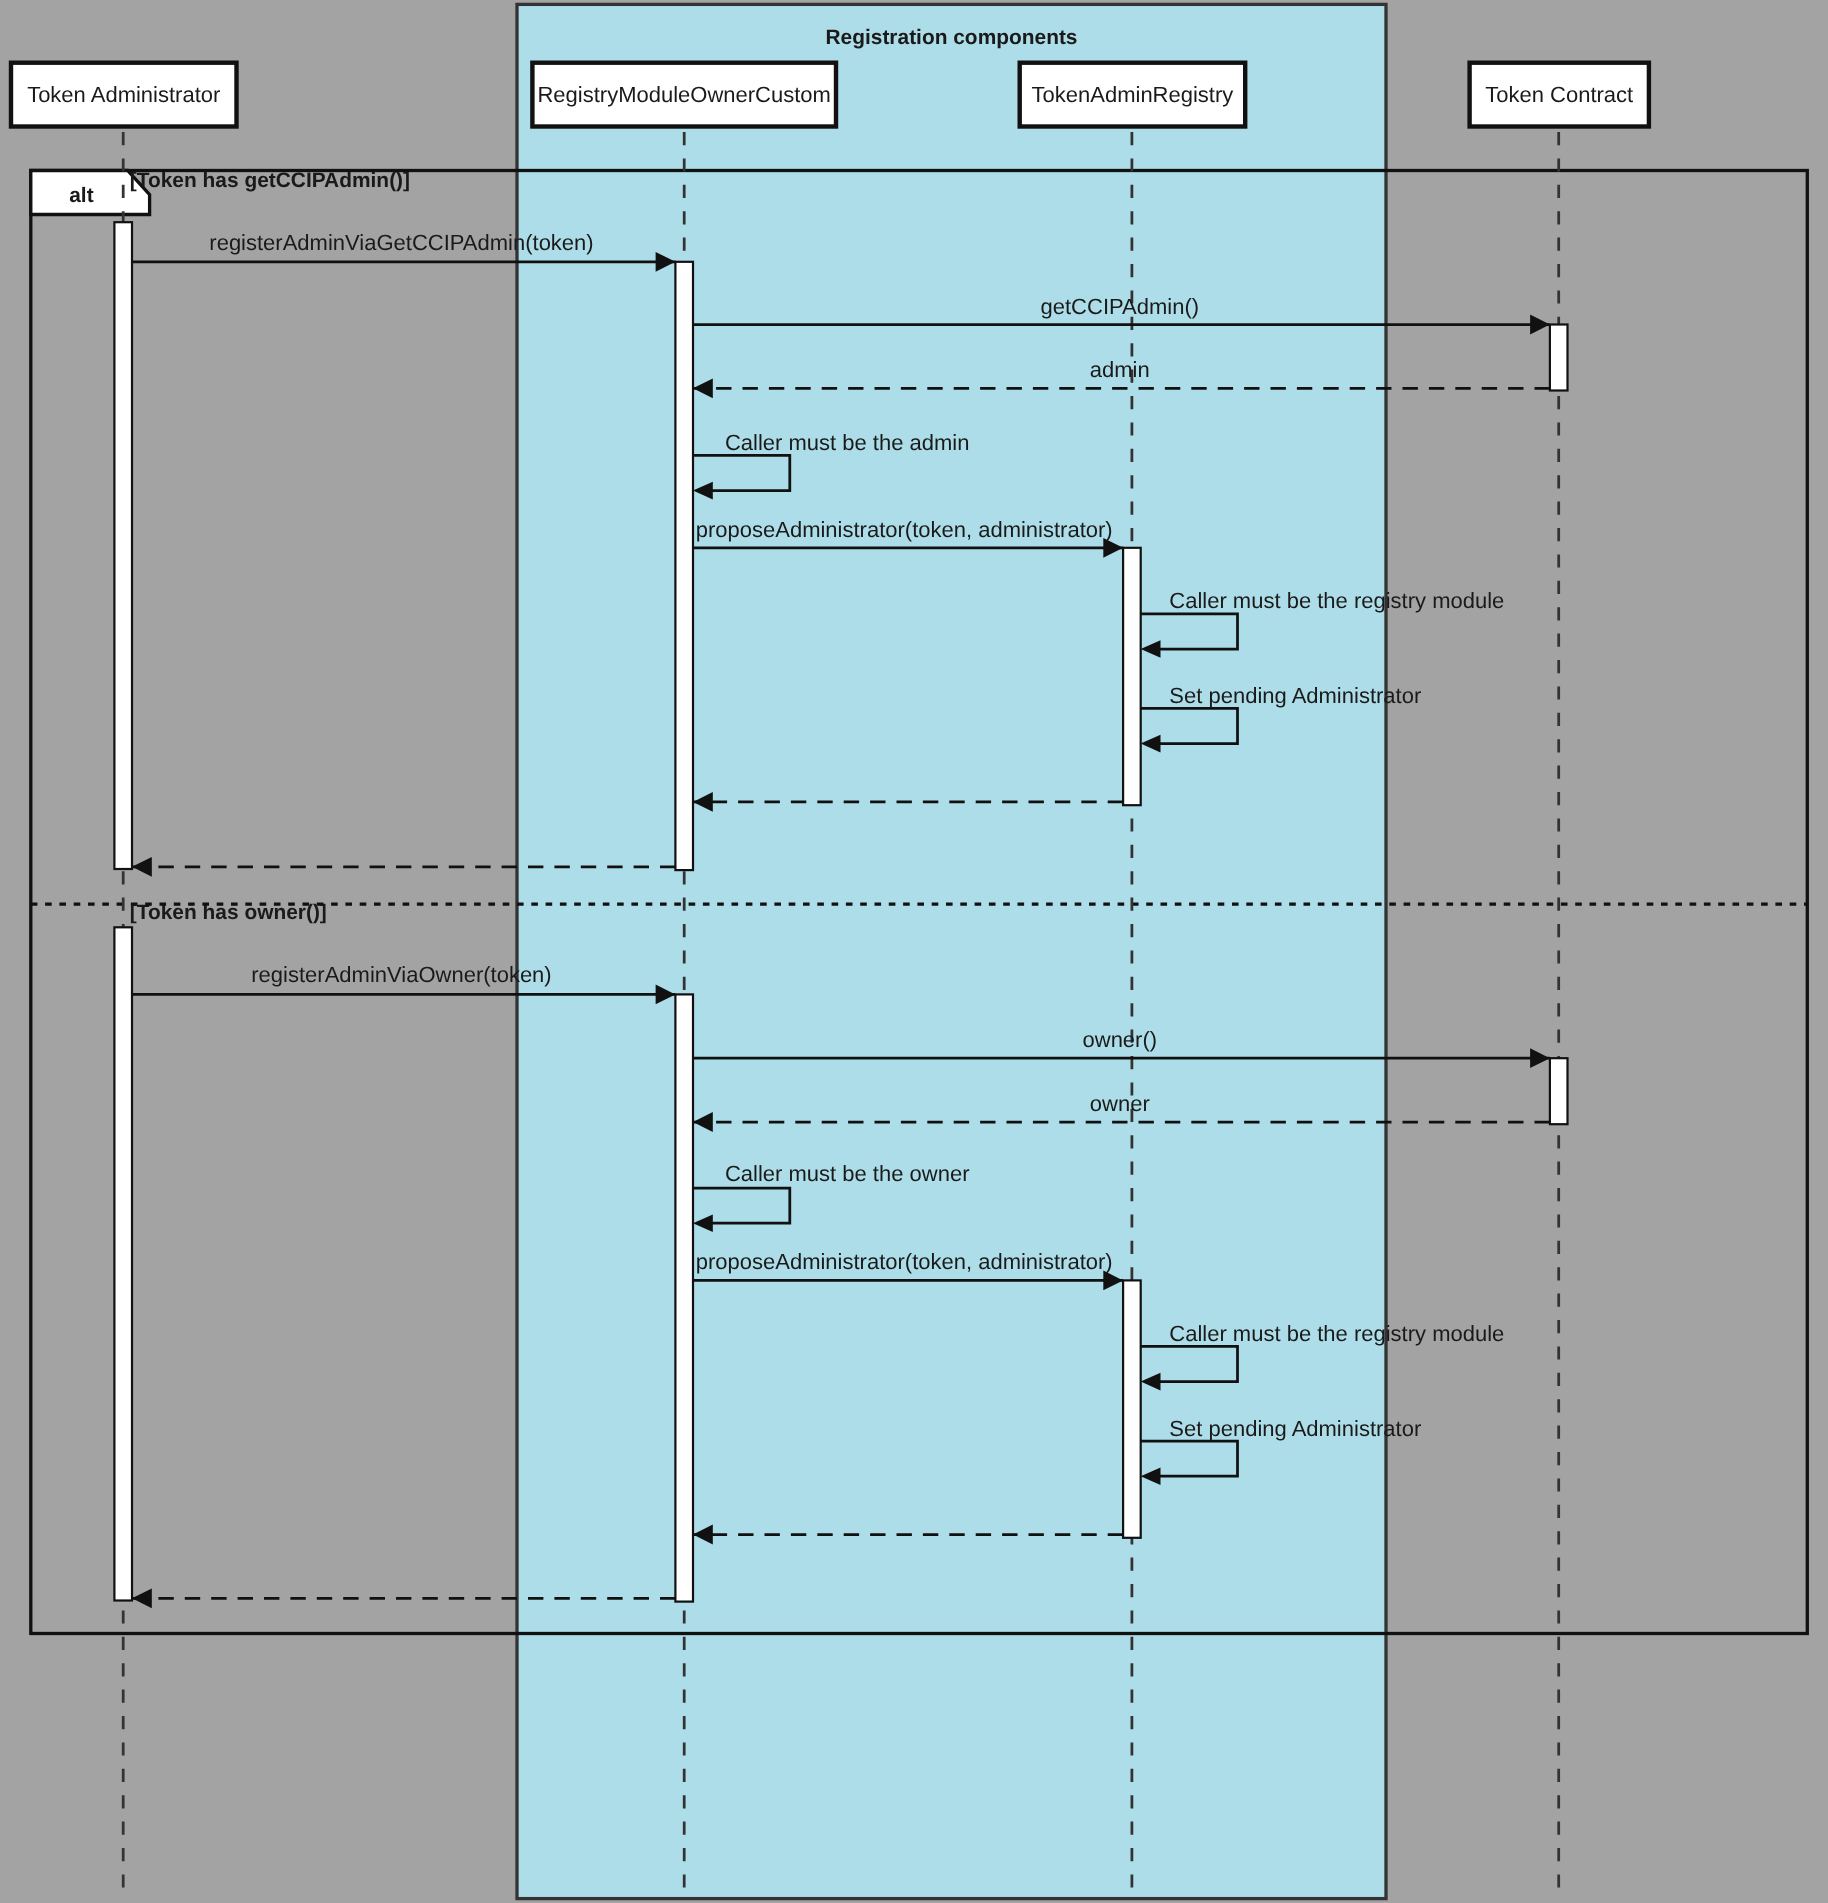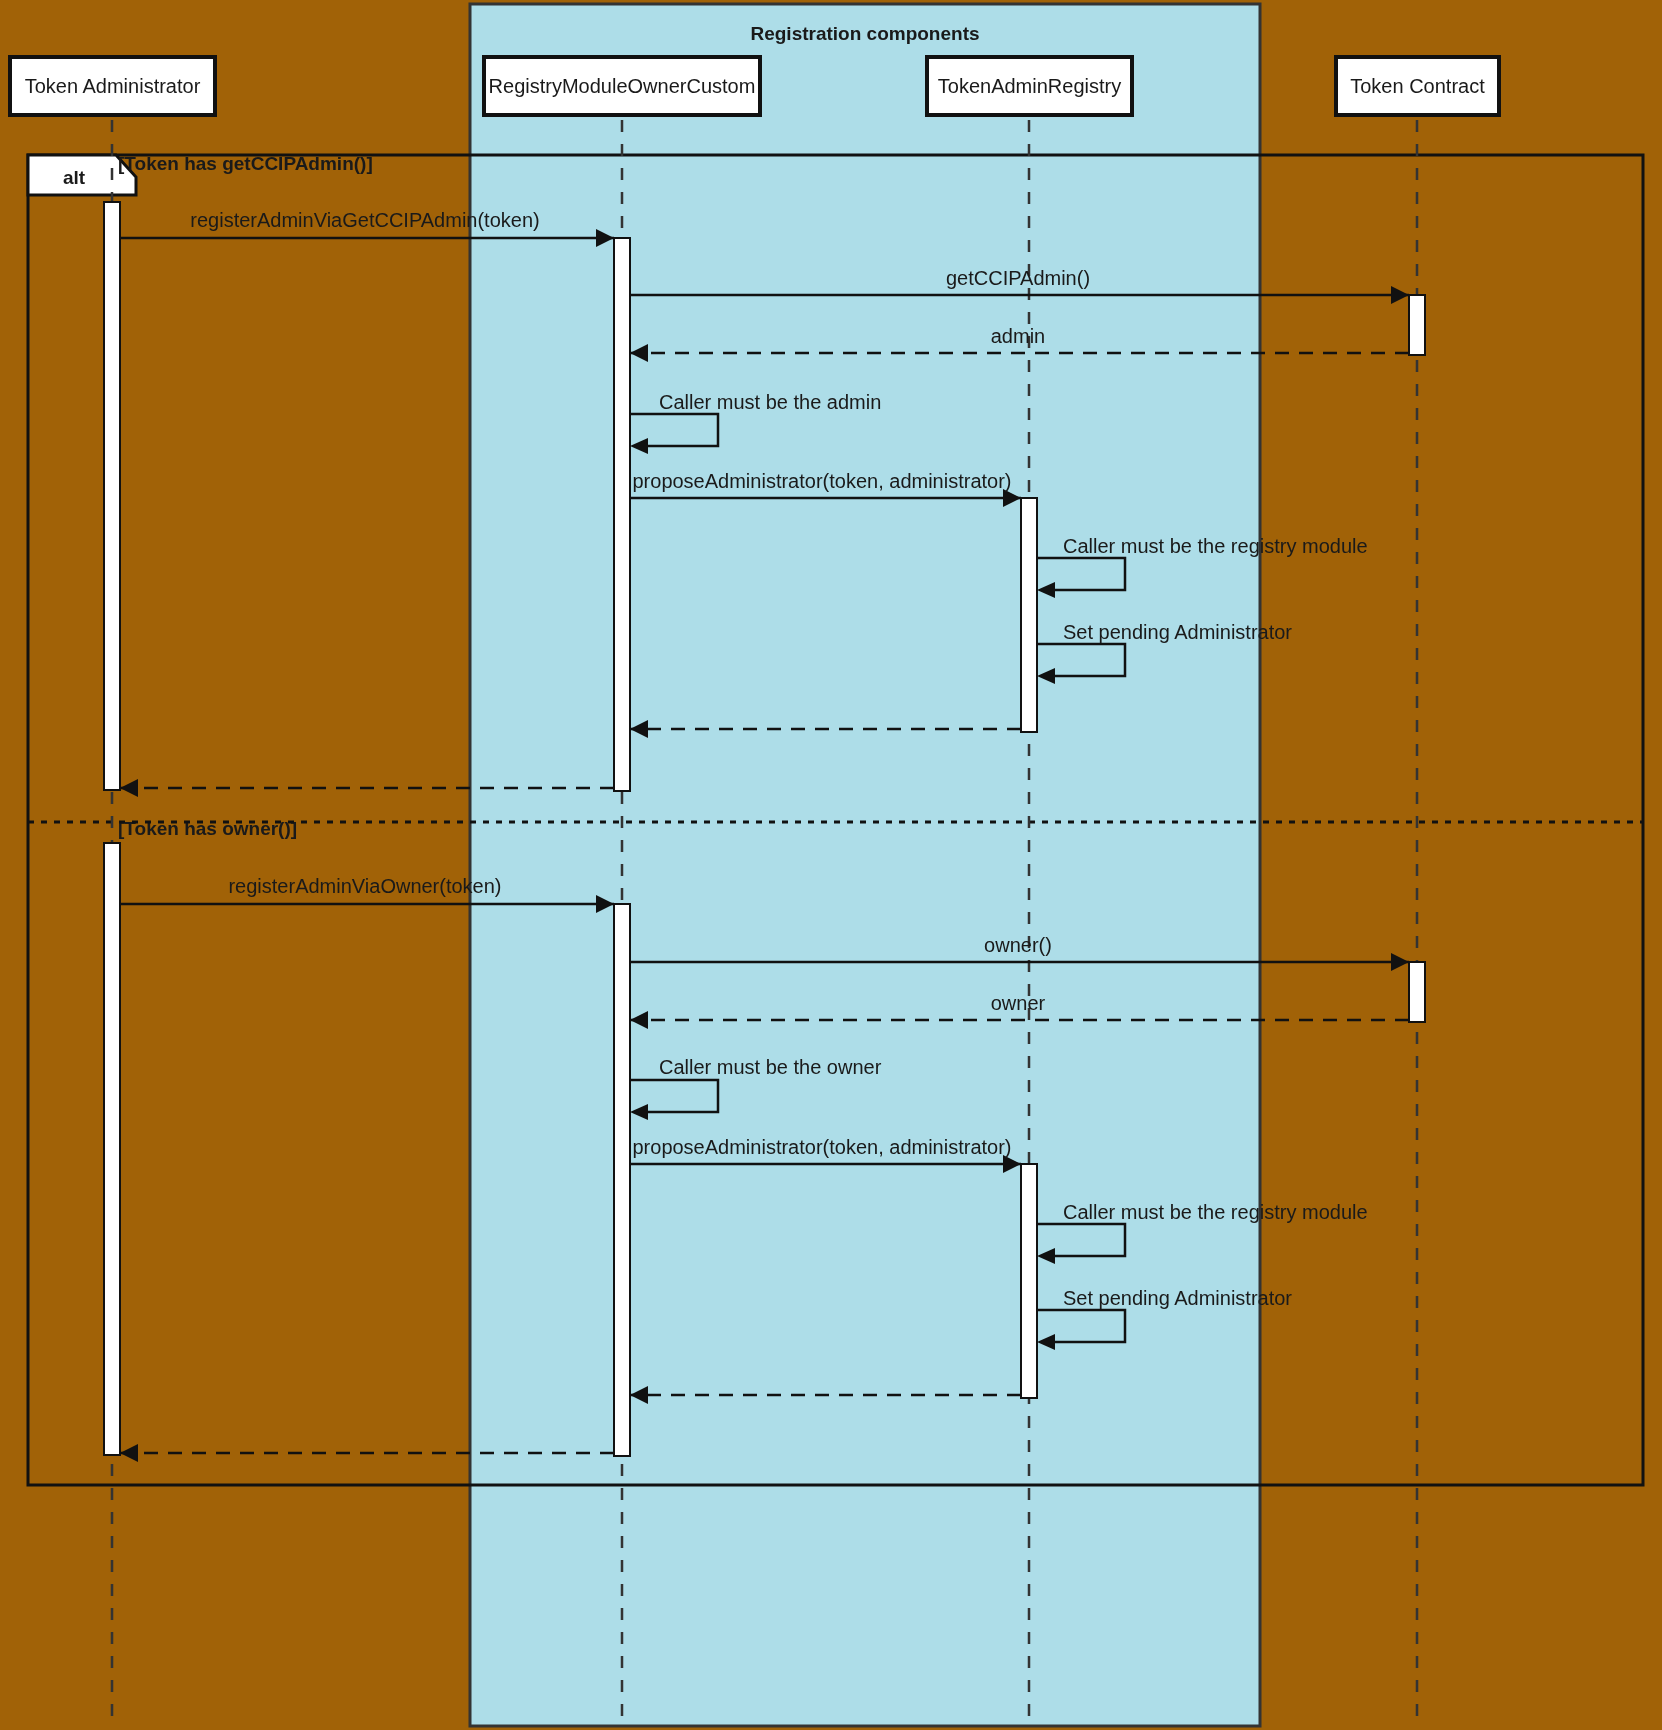--- a/index.html
+++ b/index.html
@@ -1,17 +1,17 @@
 <!DOCTYPE html>
 <html><head>
 <meta charset="utf-8">
 <style>
   html,body{margin:0;padding:0;background:#ffffff;}
   body{font-family:"Liberation Sans","DejaVu Sans",sans-serif;}
-  #stage{position:relative;width:1662px;height:1730px;background:#a16207;overflow:hidden;}
+  #stage{position:relative;width:1662px;height:1730px;background:#a3a3a3;overflow:hidden;}
   svg{position:absolute;left:0;top:0;}
   .lbl-act{font-family:"Liberation Sans","DejaVu Sans",sans-serif;font-size:20px;fill:#1a1a1a;}
   .lbl-msg{font-family:"Liberation Sans","DejaVu Sans",sans-serif;font-size:20px;fill:#1a1a1a;}
   .lbl-grp{font-family:"Liberation Sans","DejaVu Sans",sans-serif;font-size:19px;font-weight:bold;fill:#1a1a1a;}
 </style>
 </head>
 <body>
 
 <div id="stage">
   <svg id="svg-root" width="1662" height="1730">

